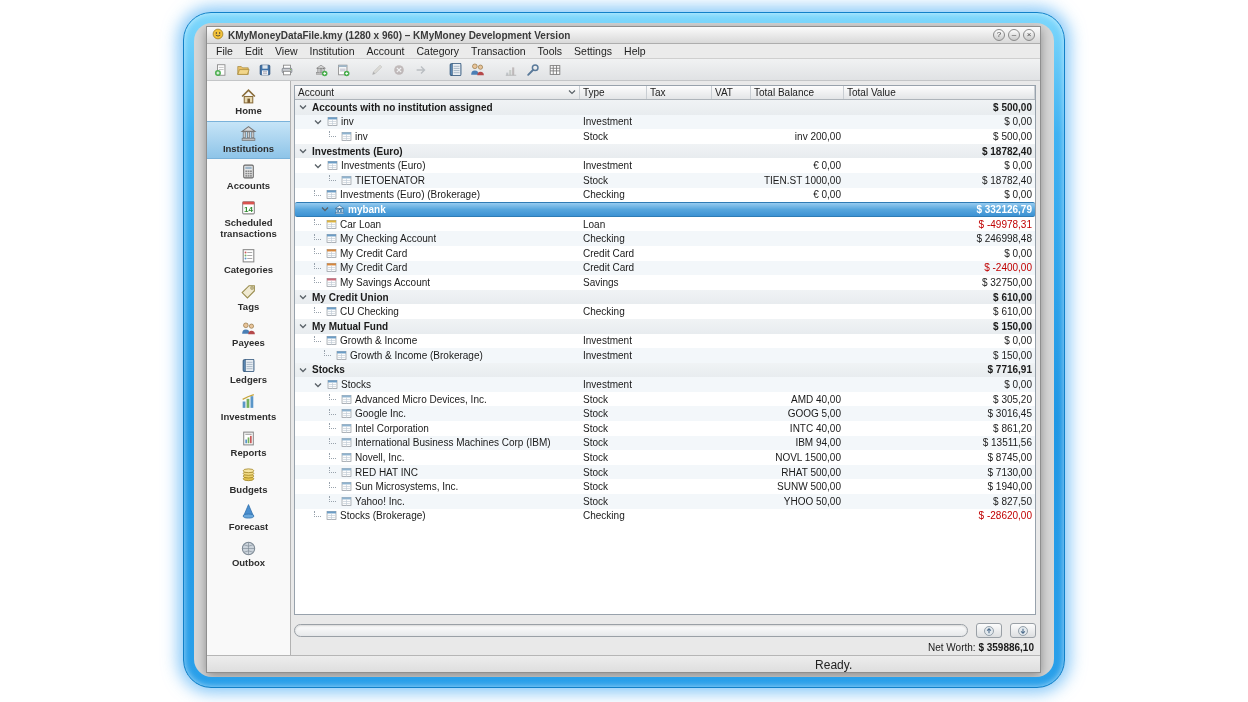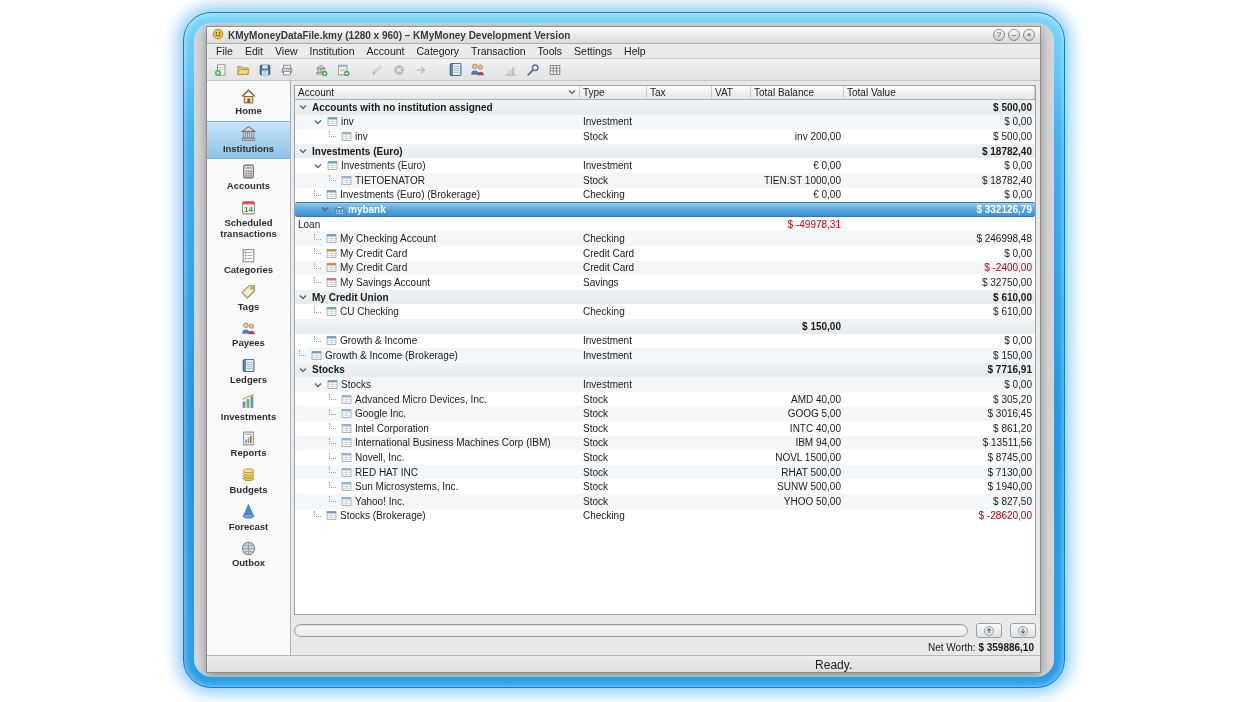--- a/index.html
+++ b/index.html
@@ -556,20 +556,33 @@
                       </svg>
                       <span class="lbl">mybank</span>
                     </div>
                     <div class="c type"></div>
                     <div class="c tax"></div>
                     <div class="c vat"></div>
                     <div class="c bal num"></div>
                     <div class="c val num">$ 332126,79</div>
                   </div>
                   <div class="trow">
+                    <div class="c acct" style="padding-left: 19px;">
+                      <span class="elbow"></span>
+                      <svg class="ricon" width="11" height="11" viewBox="0 0 16 16">
+                        <rect x="1.5" y="2" width="13" height="12" fill="#fdfdfd" stroke="#8a929a"></rect>
+                        <rect x="1.5" y="2" width="13" height="3" fill="#dcb33e"></rect>
+                        <g stroke="#c2ccd6" stroke-width="1">
+                          <line x1="3" y1="8" x2="13" y2="8"></line>
+                          <line x1="3" y1="11" x2="13" y2="11"></line>
+                          <line x1="8" y1="5" x2="8" y2="14"></line>
+                        </g>
+                      </svg>
+                      <span class="lbl">Car Loan</span>
+                    </div>
                     <div class="c type">Loan</div>
                     <div class="c tax"></div>
                     <div class="c vat"></div>
                     <div class="c bal num"></div>
                     <div class="c val num neg">$ -49978,31</div>
                   </div>
                   <div class="trow alt">
                     <div class="c acct" style="padding-left: 19px;">
                       <span class="elbow"></span>
                       <svg class="ricon" width="11" height="11" viewBox="0 0 16 16">
@@ -676,20 +689,26 @@
                       </svg>
                       <span class="lbl">CU Checking</span>
                     </div>
                     <div class="c type">Checking</div>
                     <div class="c tax"></div>
                     <div class="c vat"></div>
                     <div class="c bal num"></div>
                     <div class="c val num">$ 610,00</div>
                   </div>
                   <div class="trow l0">
+                    <div class="c acct" style="padding-left: 4px;">
+                      <svg class="xp" width="8" height="8" viewBox="0 0 8 8">
+                        <path d="M1 2.5 L4 5.5 L7 2.5" fill="none" stroke="#5a6268" stroke-width="1.3"></path>
+                      </svg>
+                      <span class="lbl">My Mutual Fund</span>
+                    </div>
                     <div class="c type"></div>
                     <div class="c tax"></div>
                     <div class="c vat"></div>
                     <div class="c bal num"></div>
                     <div class="c val num">$ 150,00</div>
                   </div>
                   <div class="trow">
                     <div class="c acct" style="padding-left: 19px;">
                       <span class="elbow"></span>
                       <svg class="ricon" width="11" height="11" viewBox="0 0 16 16">
@@ -703,21 +722,21 @@
                       </svg>
                       <span class="lbl">Growth &amp; Income</span>
                     </div>
                     <div class="c type">Investment</div>
                     <div class="c tax"></div>
                     <div class="c vat"></div>
                     <div class="c bal num"></div>
                     <div class="c val num">$ 0,00</div>
                   </div>
                   <div class="trow alt">
-                    <div class="c acct" style="padding-left: 4px;">
+                    <div class="c acct" style="padding-left: 29px;">
                       <span class="elbow"></span>
                       <svg class="ricon" width="11" height="11" viewBox="0 0 16 16">
                         <rect x="1.5" y="2" width="13" height="12" fill="#fdfdfd" stroke="#8a929a"></rect>
                         <rect x="1.5" y="2" width="13" height="3" fill="#6b9dc6"></rect>
                         <g stroke="#c2ccd6" stroke-width="1">
                           <line x1="3" y1="8" x2="13" y2="8"></line>
                           <line x1="3" y1="11" x2="13" y2="11"></line>
                           <line x1="8" y1="5" x2="8" y2="14"></line>
                         </g>
                       </svg>

